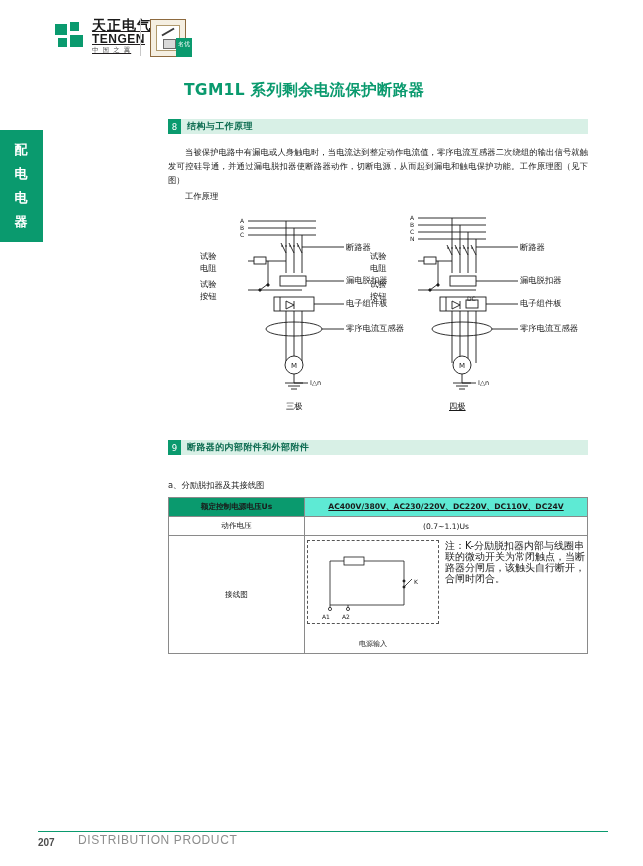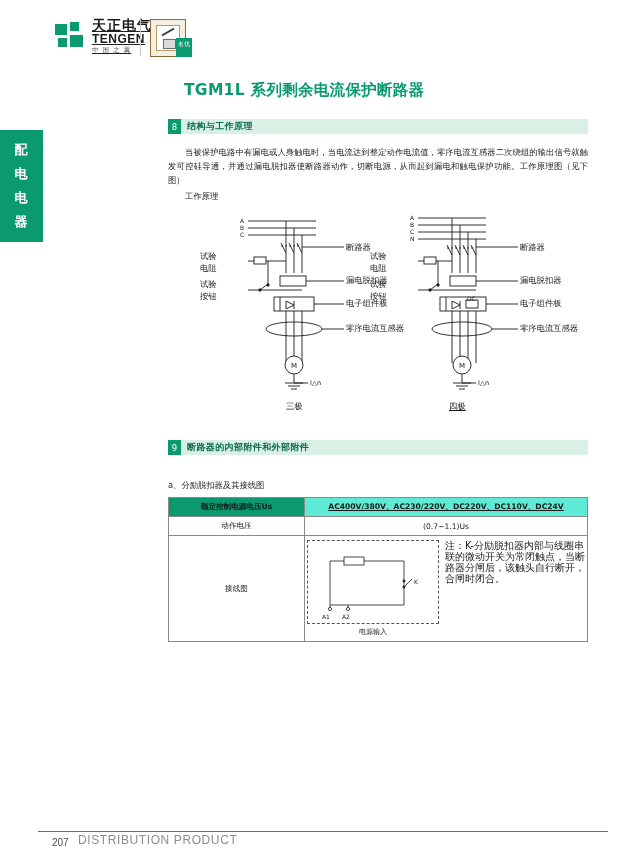--- a/index.html
+++ b/index.html
@@ -206,35 +206,35 @@
     flex: none;
   }
   .wiring-note {
     font-size: 10px;
     line-height: 11px;
     text-align: left;
     color: #1a1a1a;
     flex: 1;
   }
   .circuit-input {
-    font-size: 7px; text-align: center; margin-top: 3px; color: #1a1a1a;
+    font-size: 7px; text-align: center; margin-top: 15px; color: #1a1a1a;
   }
 
   
   .footer {
     position: absolute;
     left: 0; bottom: 18px; width: 643px;
   }
   .footer-bar {
     position: absolute; left: 38px; bottom: 16px;
     width: 570px; height: 1px; background: #0a9a6e;
   }
   .footer-page {
-    position: absolute; left: 52px; bottom: 0px;
-    font-size: 10px; font-weight: normal; color: #4d4d4d;
+    position: absolute; left: 38px; bottom: 0px;
+    font-size: 10px; font-weight: bold; color: #4d4d4d;
     font-family: "Liberation Sans", sans-serif;
   }
   .footer-text {
     position: absolute; left: 78px; bottom: 1px;
     font-size: 12px; color: #8d8d8d; letter-spacing: 0.6px;
     font-family: "Liberation Sans", sans-serif;
   }
   svg text { font-family: "DejaVu Sans", sans-serif; }
 </style>
 </head>

